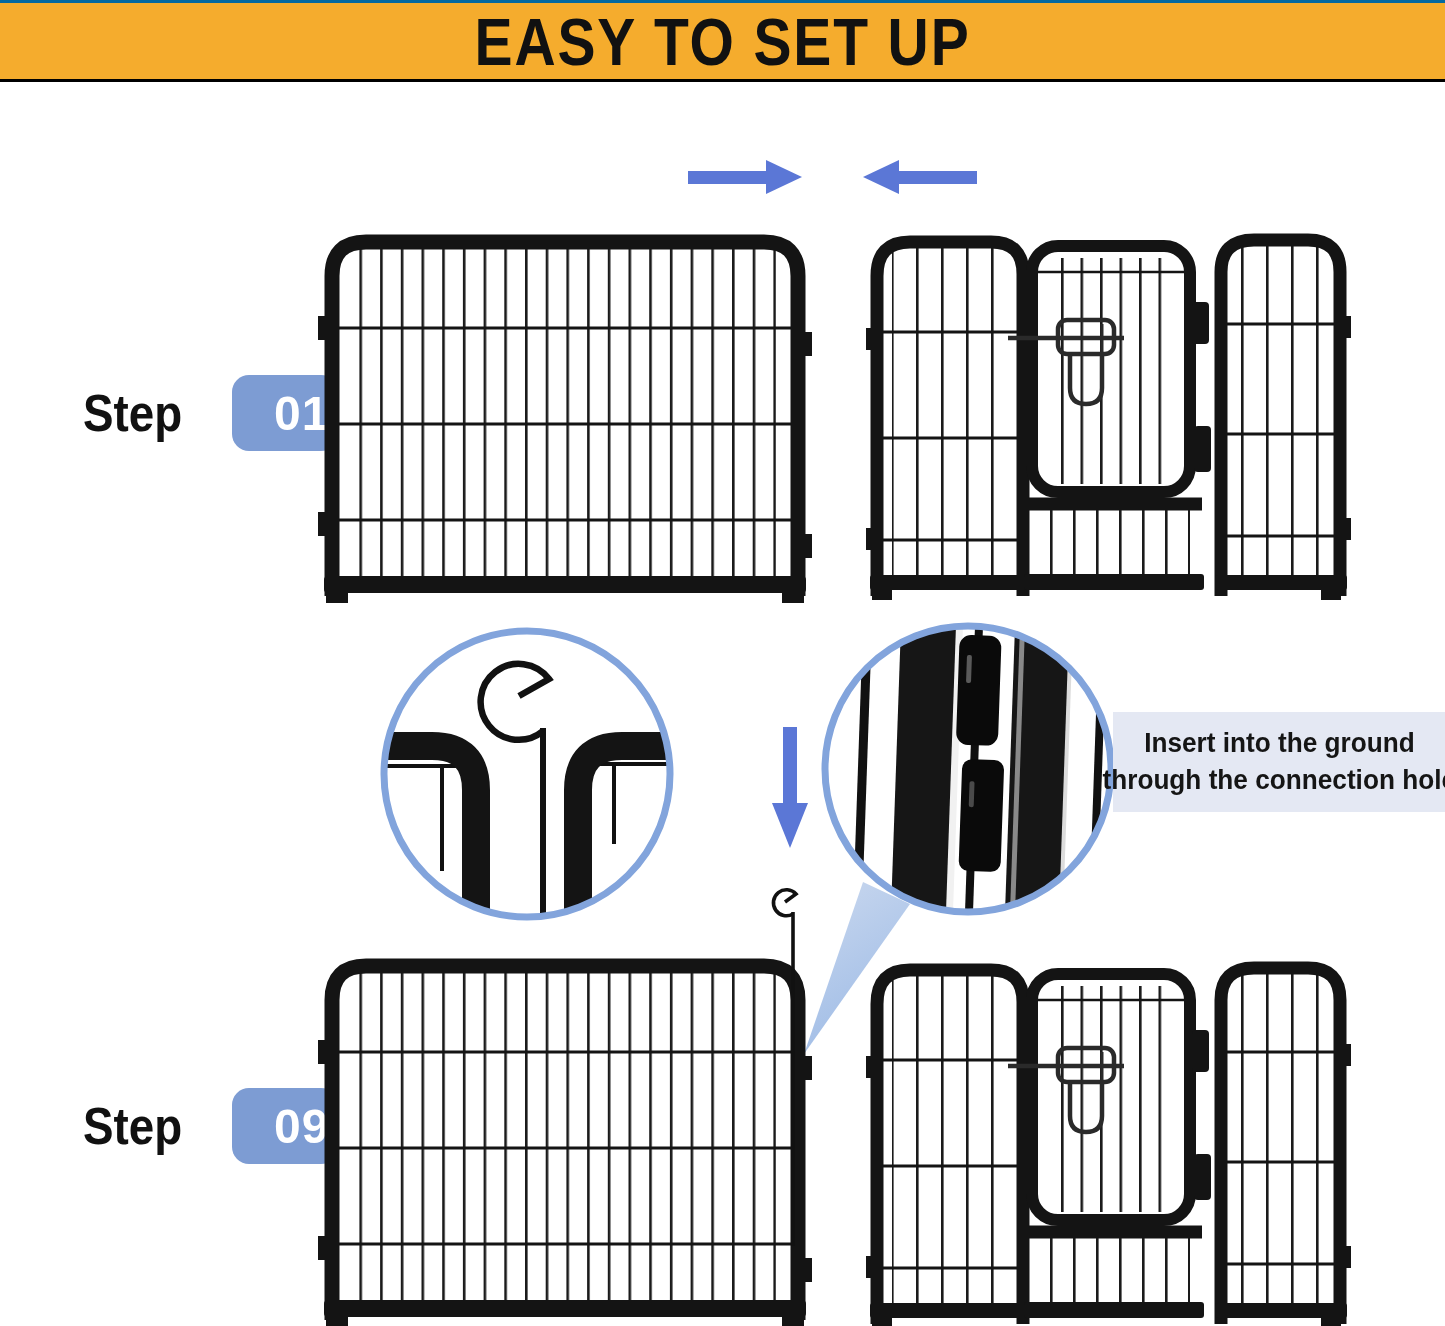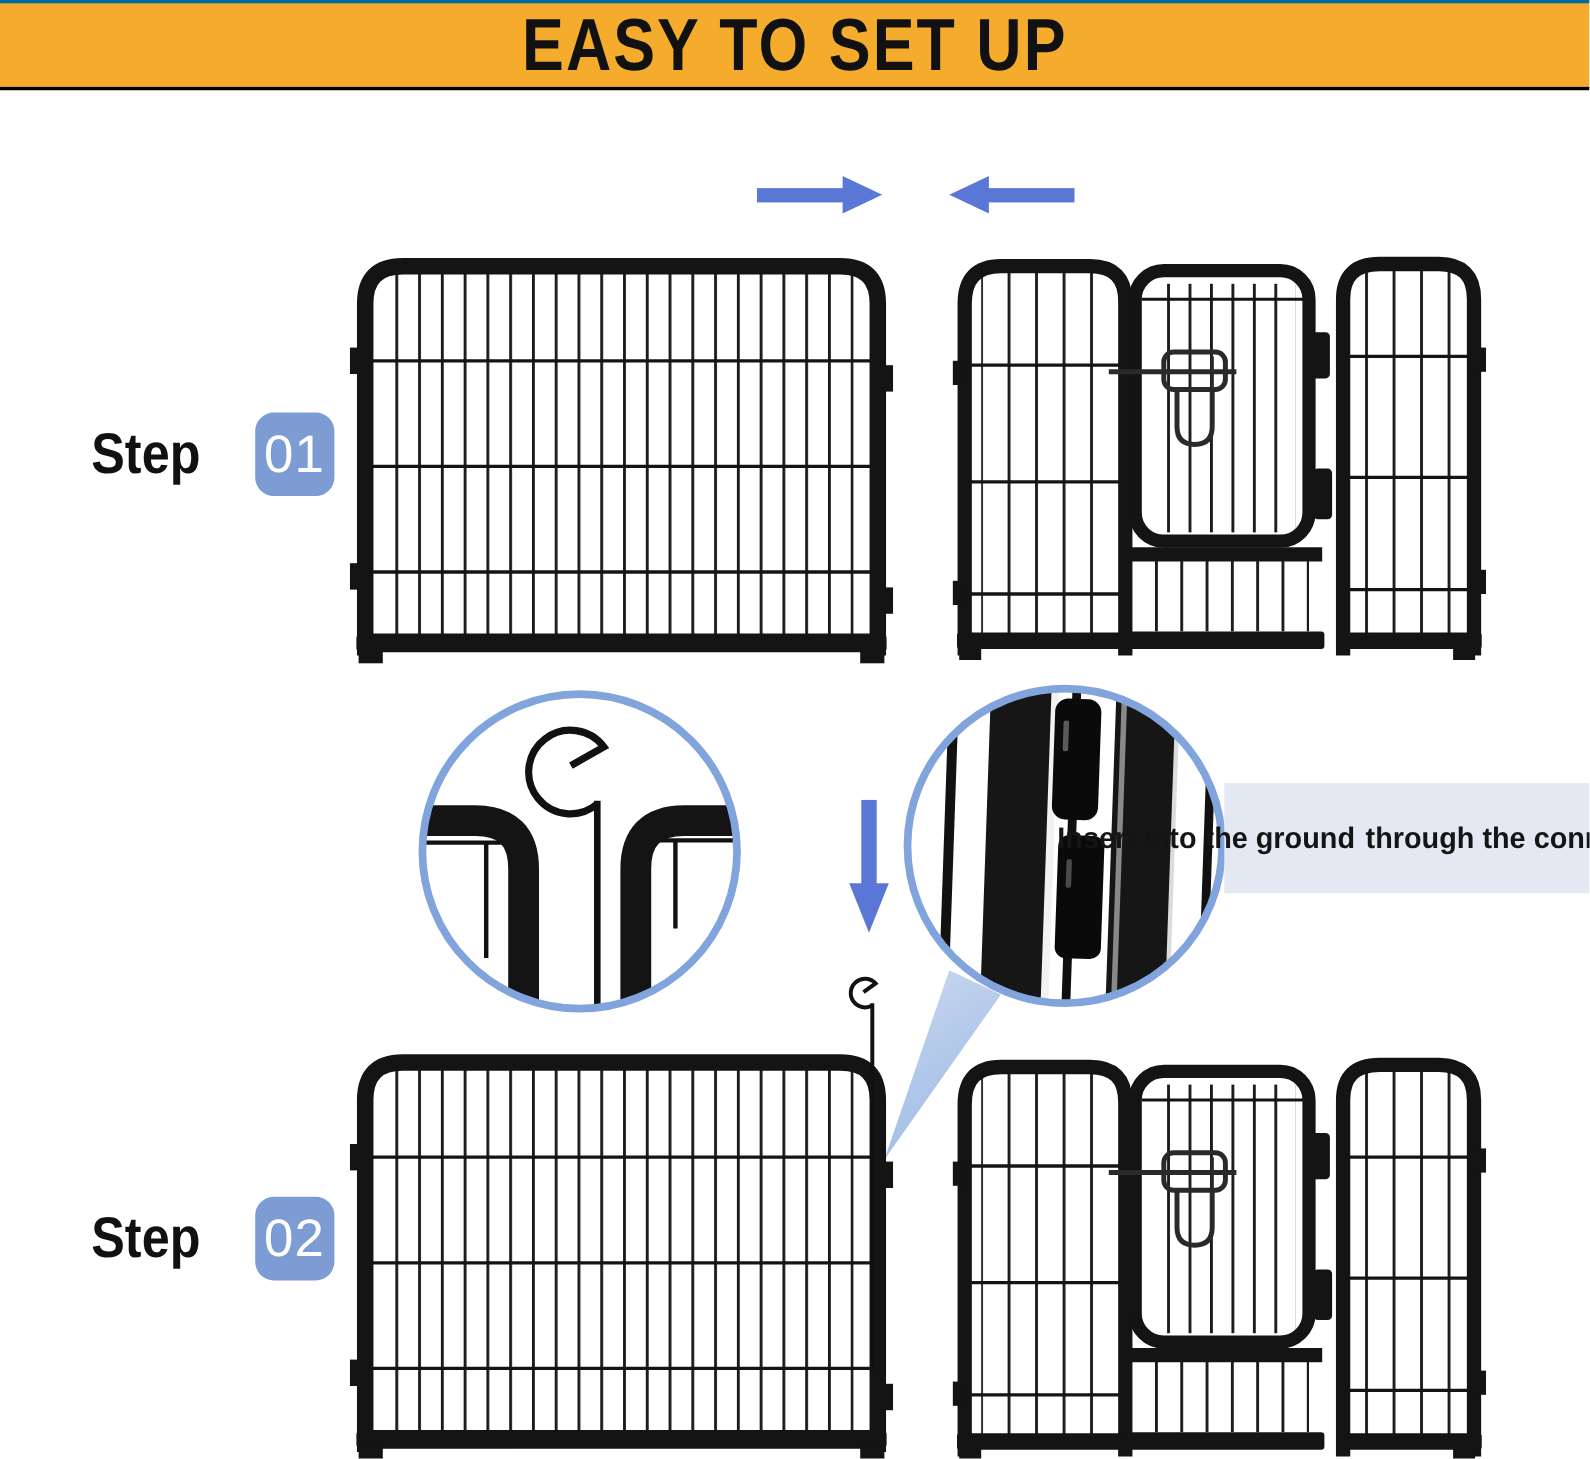--- a/index.html
+++ b/index.html
@@ -13,26 +13,26 @@
           border-top:3px solid #0369a1;border-bottom:3px solid #000;
           box-sizing:border-box;display:flex;align-items:center;justify-content:center;}
   .banner-title{font-size:62px;font-weight:bold;color:var(--banner-text,#111);
           letter-spacing:2px;transform:scale(0.92,1.08);white-space:nowrap;}
 
   
   .step-row{position:absolute;left:83px;display:flex;align-items:center;gap:36px;}
   .step-label{font-size:52px;font-weight:bold;color:var(--step-text,#111);
           transform:scaleX(0.88);transform-origin:left center;letter-spacing:0;}
   .step-badge{width:72px;height:76px;border-radius:17px;background:var(--badge-bg,#7D9CD3);
-          color:var(--badge-text,#fff);font-size:48px;font-weight:normal;
-          display:flex;align-items:center;justify-content:center;letter-spacing:1px;}
+          color:var(--badge-text,#fff);font-size:48px;font-weight:bold;
+          display:flex;align-items:center;justify-content:center;letter-spacing:1px;padding-left:34px;}
 
   
   .note{position:absolute;left:1113px;top:712px;width:332px;height:100px;
-        background:var(--note-bg,#E4E8F3);display:flex;flex-direction:row;
+        background:var(--note-bg,#E4E8F3);display:flex;flex-direction:column;
         align-items:center;justify-content:center;}
   .note div{font-size:27px;font-weight:bold;line-height:37px;color:#151515;
         transform:scaleX(0.97);white-space:nowrap;}
 
   .fence{color:var(--fence-black,#141414);}
 </style>
 </head>
 <body>
 
 <svg width="0" height="0" style="position:absolute" aria-hidden="true">
@@ -188,21 +188,21 @@
   <circle cx="156" cy="156" r="143" fill="none" stroke="var(--ring-blue,#82A4DC)" stroke-width="7"></circle>
 </svg>
 
 <div class="note">
   <div>Insert into the ground</div>
   <div>through the connection hole</div>
 </div>
 
 <div class="step-row" style="top:1088px;">
   <span class="step-label">Step</span>
-  <span class="step-badge">02</span>
+  <span class="step-badge">09</span>
 </div>
 
 <svg class="abs fence" style="left:318px;top:950px" width="494" height="380">
   <rect x="36" y="18" width="422" height="336" fill="url(#vbars-lg)"></rect>
   <g stroke="currentColor" stroke-width="3">
     <line x1="14" y1="102" x2="480" y2="102"></line>
     <line x1="14" y1="198" x2="480" y2="198"></line>
     <line x1="14" y1="294" x2="480" y2="294"></line>
   </g>
   <path d="M14 370 V50 Q14 16 48 16 H446 Q480 16 480 50 V370" fill="none" stroke="currentColor" stroke-width="15"></path>

